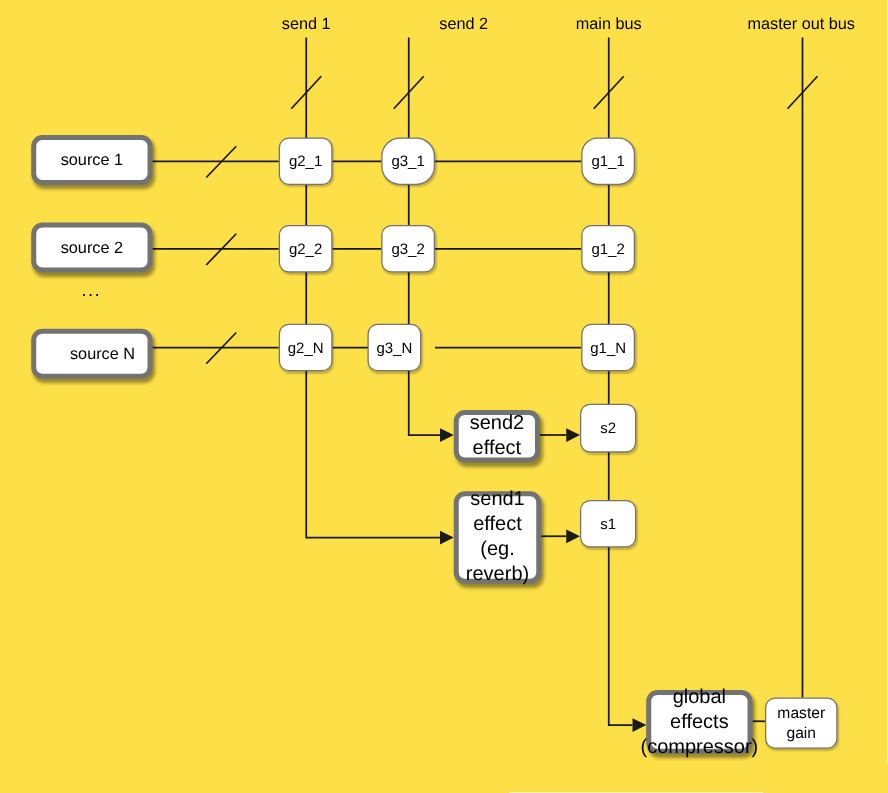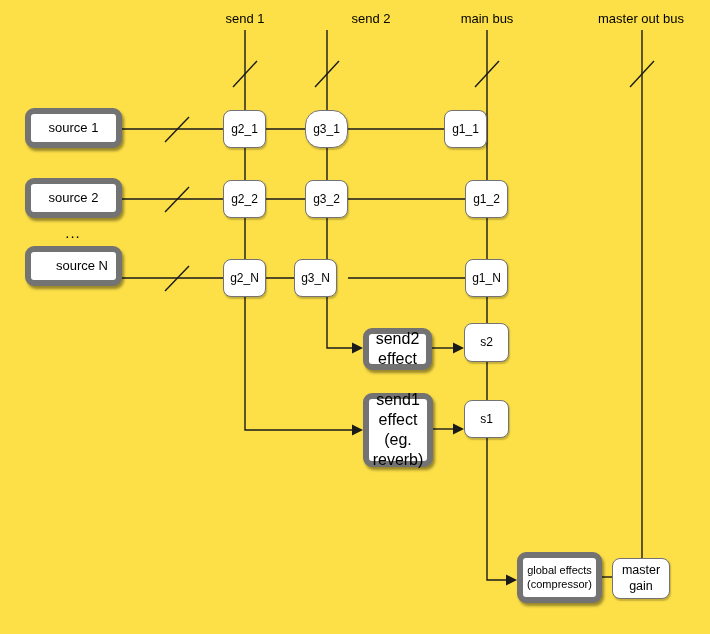--- a/index.html
+++ b/index.html
@@ -17,42 +17,42 @@
     position: absolute;
     transform: translateX(-50%);
     font-size: 13px;
     white-space: nowrap;
     line-height: 16px;
   }
   .node {
     position: absolute;
     box-sizing: border-box;
     background: #ffffff;
-    border: 6px solid #737373;
+    border: 4px solid #737373;
     border-radius: 9px;
     display: flex;
     flex-direction: column;
     align-items: center;
     justify-content: center;
     text-align: center;
     font-size: 13px;
     line-height: 1.25;
   }
   .node.big {
     box-shadow: 2px 3px 3px rgba(0,0,0,0.40);
   }
   .node.small {
     border-width: 1.5px;
     border-radius: 8px;
     font-size: 12px;
     box-shadow: 1px 1.5px 1.5px rgba(0,0,0,0.22);
   }
   .node .ln { display: block; }
   .fx-small { font-size: 16px; }
-  .fx-global { font-size: 11px; }
+  .fx-global { font-size: 16px; }
   .ellipsis {
     position: absolute;
     transform: translateX(-50%);
     font-size: 15px;
     letter-spacing: 1px;
   }
 </style>
 </head>
 <body>
 
@@ -116,31 +116,31 @@
   <div class="bus-label" style="left:487px; top:11px;">main bus</div>
   <div class="bus-label" style="left:641px; top:11px;">master out bus</div>
 
   <div class="node big" style="left:25px; top:108px; width:97px; height:40px;">
     <span class="ln">source 1</span>
   </div>
   <div class="node big" style="left:25px; top:178px; width:97px; height:40px;">
     <span class="ln">source 2</span>
   </div>
   <div class="ellipsis" style="left:73px; top:224px;">...</div>
-  <div class="node big" style="left:25px; top:246px; width:97px; height:40px;padding-left:17px;">
+  <div class="node big" style="left:25px; top:263px; width:97px; height:40px;padding-left:17px;">
     <span class="ln">source N</span>
   </div>
 
   <div class="node small" style="left:223px; top:110px; width:43px; height:38px;">
     <span class="ln">g2_1</span>
   </div>
   <div class="node small" style="left:305px; top:110px; width:43px; height:38px;border-radius:15px;">
     <span class="ln">g3_1</span>
   </div>
-  <div class="node small" style="left:444px; top:110px; width:43px; height:38px;">
+  <div class="node small" style="left:465px; top:110px; width:43px; height:38px;border-radius:13px;">
     <span class="ln">g1_1</span>
   </div>
 
   <div class="node small" style="left:223px; top:180px; width:43px; height:38px;">
     <span class="ln">g2_2</span>
   </div>
   <div class="node small" style="left:305px; top:180px; width:43px; height:38px;">
     <span class="ln">g3_2</span>
   </div>
   <div class="node small" style="left:465px; top:180px; width:43px; height:38px;">

